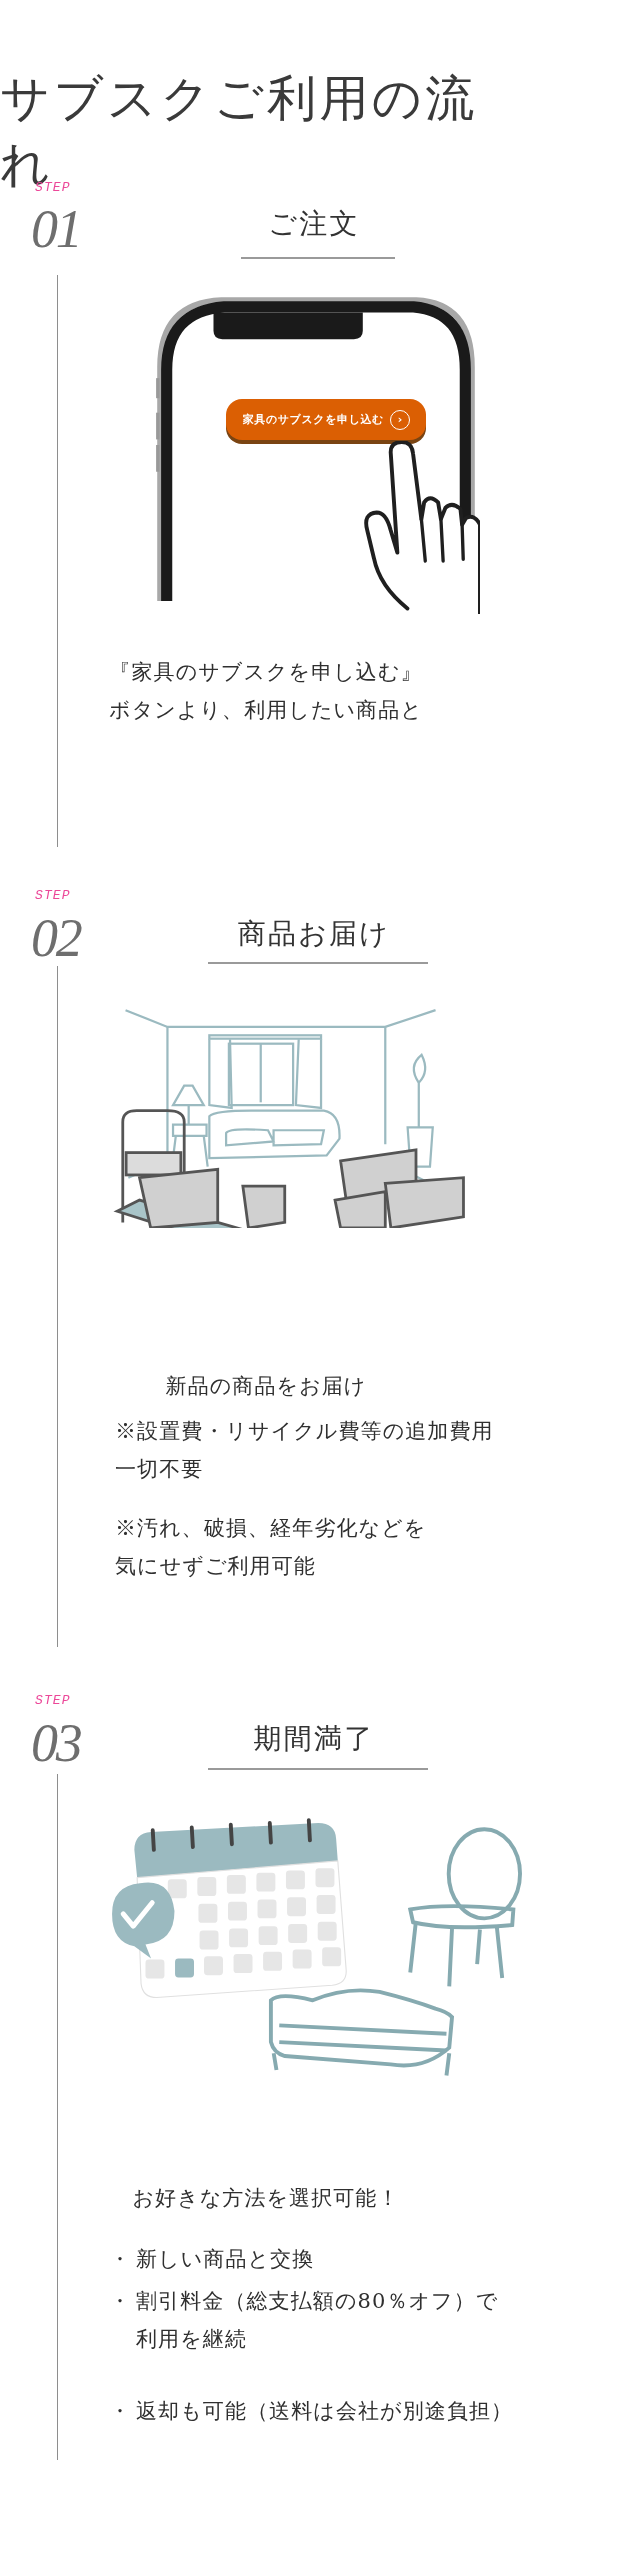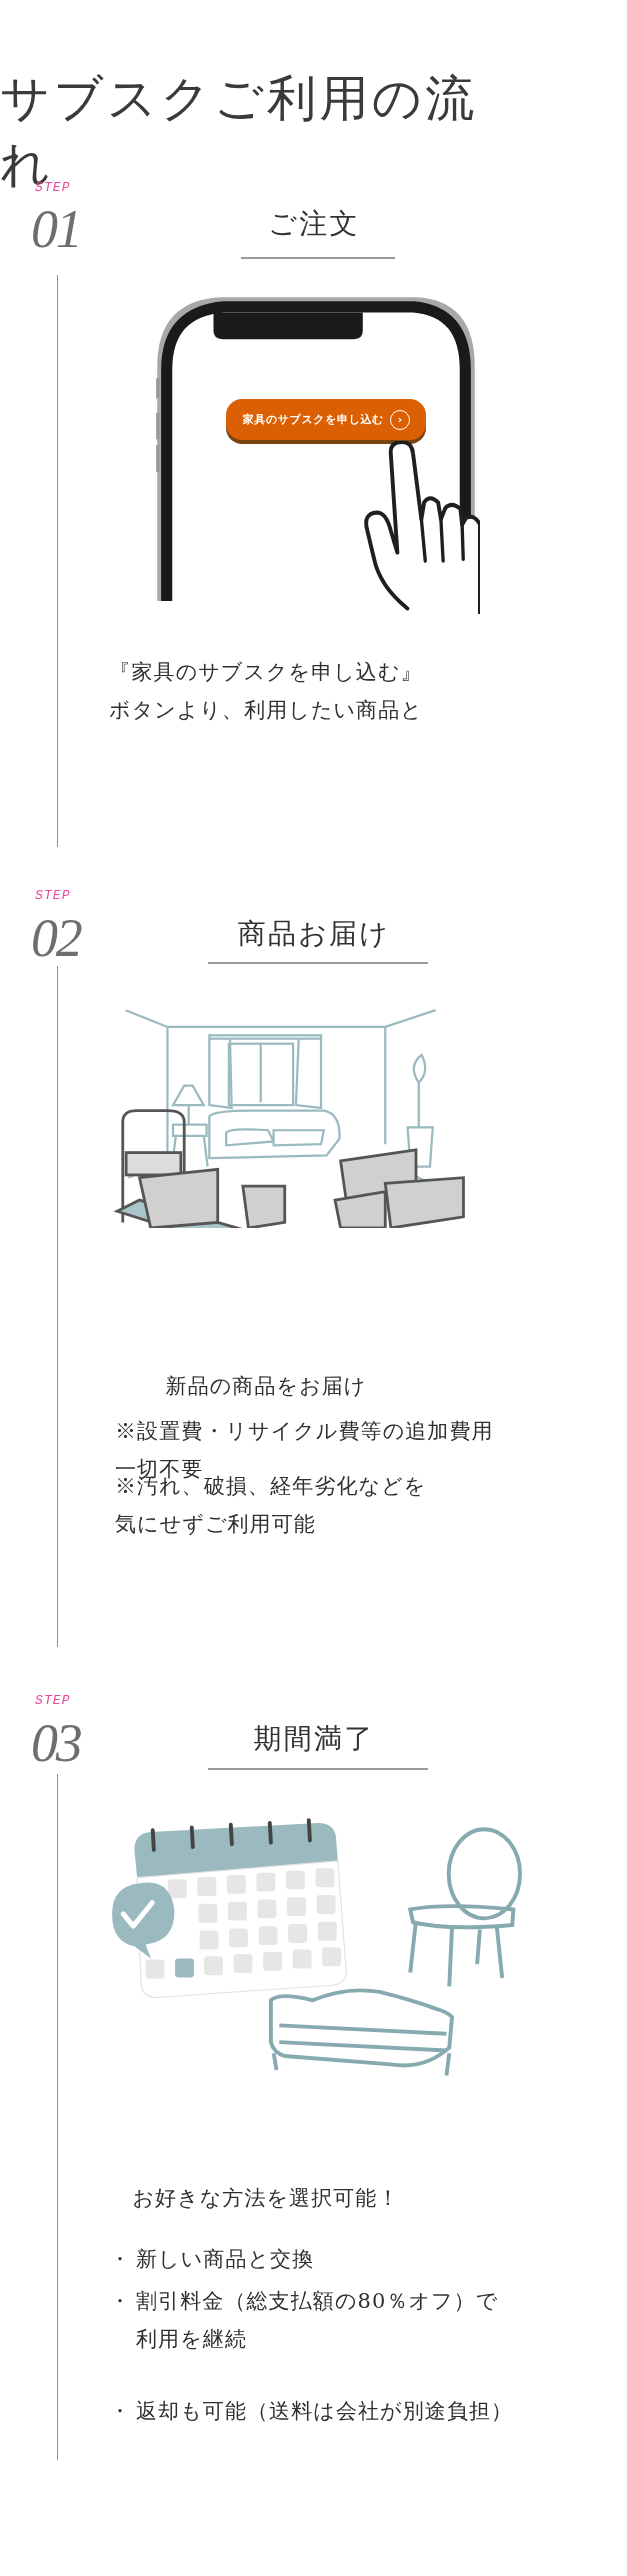--- a/index.html
+++ b/index.html
@@ -90,21 +90,21 @@
     <path d="M410 360 L500 345 L500 410 L420 410 Z" fill="#d0d0d0"></path>
     <path d="M500 330 L640 320 L640 390 L510 410 Z" fill="#d0d0d0"></path>
   </g>
 </svg>
 
 <div class="abs body-text center" style="top:1367px">新品の商品をお届け</div>
 <div class="abs body-text" style="left:115px;top:1412px;width:446px">
   <div>※設置費・リサイクル費等の追加費用</div>
   <div>一切不要</div>
 </div>
-<div class="abs body-text" style="left:115px;top:1467px;width:446px">
+<div class="abs body-text" style="left:115px;top:1509px;width:446px">
   <div>※汚れ、破損、経年劣化などを</div>
   <div>気にせずご利用可能</div>
 </div>
 
 <div class="abs step-label" style="top:1693px">STEP</div>
 <div class="abs step-num" style="top:1716px">03</div>
 <div class="abs step-title" style="top:1720px">期間満了</div>
 <div class="abs step-rule" style="left:208px;top:1768px;width:220px"></div>
 <div class="abs vline" style="top:1774px;height:686px"></div>
 

